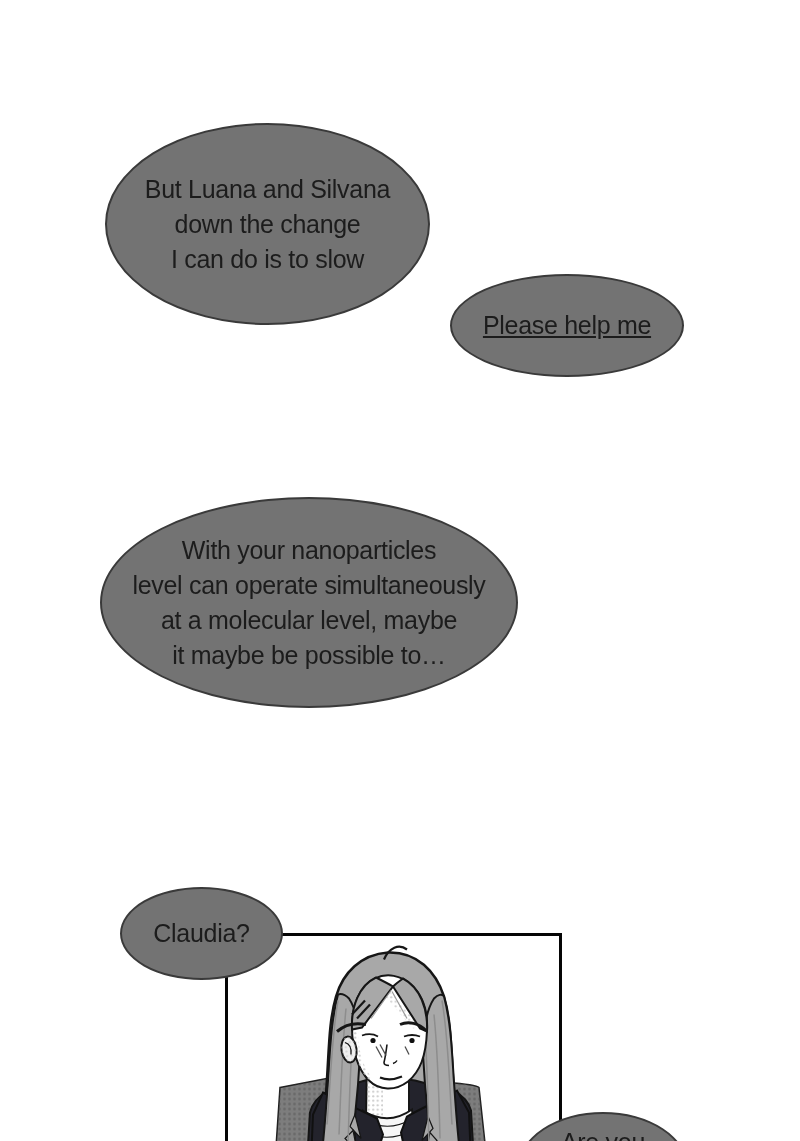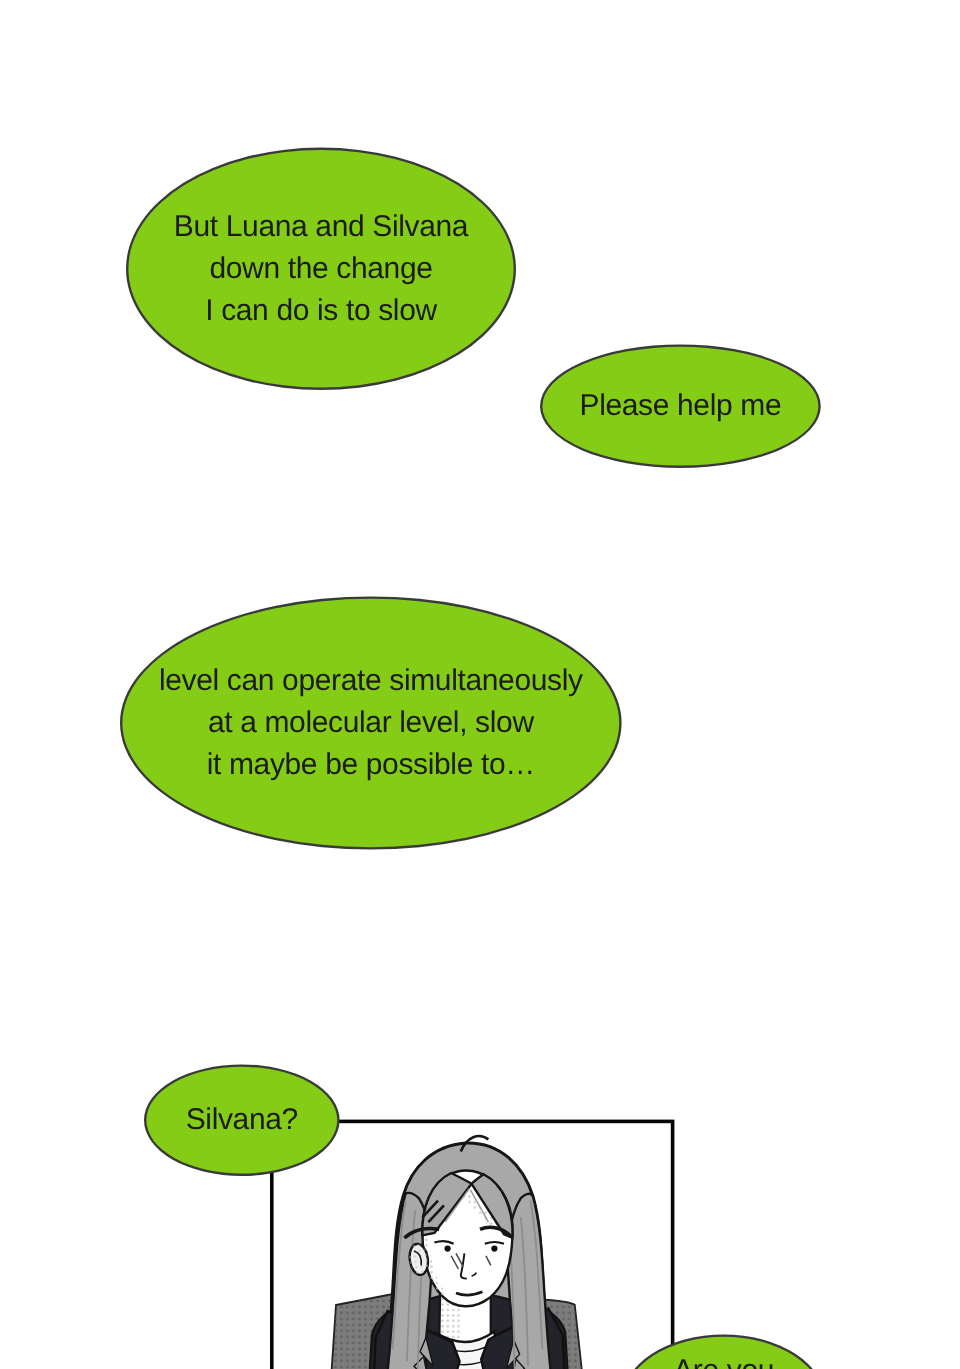--- a/index.html
+++ b/index.html
@@ -9,35 +9,35 @@
     position: relative;
     width: 800px;
     height: 1141px;
     background: #ffffff;
     overflow: hidden;
   }
   .bubble {
     position: absolute;
     border: 2px solid #3a3a3a;
     border-radius: 50%;
-    background: #84cc16;
+    background: #737373;
     display: flex;
     flex-direction: column;
     align-items: center;
     justify-content: center;
     text-align: center;
     color: #1c1c1c;
     font-size: 25px;
     line-height: 35px;
     letter-spacing: -0.3px;
     z-index: 2;
   }
   .bubble .line { display: block; white-space: nowrap; }
   .b1 { left: 105px; top: 123px; width: 325px; height: 202px; }
-  .b2 { left: 450px; top: 287px; width: 234px; height: 103px; }
+  .b2 { left: 450px; top: 274px; width: 234px; height: 103px; text-decoration: underline; }
   .b3 { left: 100px; top: 497px; width: 418px; height: 211px; }
   .b4 { left: 120px; top: 887px; width: 163px; height: 93px; }
   .b5 {
     left: 518px; top: 1112px; width: 170px; height: 112px;
     justify-content: flex-start;
     padding-top: 11px;
   }
   .panel {
     position: absolute;
     left: 225px; top: 933px;
@@ -58,22 +58,23 @@
     <span class="line">But Luana and Silvana</span>
     <span class="line">down the change</span>
     <span class="line">I can do is to slow</span>
   </div>
 
   <div class="bubble b2">
     <span class="line">Please help me</span>
   </div>
 
   <div class="bubble b3">
+    <span class="line">With your nanoparticles</span>
     <span class="line">level can operate simultaneously</span>
-    <span class="line">at a molecular level, slow</span>
+    <span class="line">at a molecular level, maybe</span>
     <span class="line">it maybe be possible to…</span>
   </div>
 
   <div class="panel">
     <svg viewBox="0 0 331 224" xmlns="http://www.w3.org/2000/svg">
       <defs>
         <pattern id="ht" width="4.5" height="4.5" patternUnits="userSpaceOnUse">
           <circle cx="1.2" cy="1.2" r="1.05" fill="#c7c7c7"></circle>
         </pattern>
         <pattern id="htd" width="5" height="5" patternUnits="userSpaceOnUse">
@@ -152,20 +153,20 @@
         <path d="M 165,126 Q 168,125 169,123" stroke-width="1.4"></path>
         <path d="M 148,109 L 154,120" stroke-width="1.3" stroke="#4a4a4a"></path>
         <path d="M 152,107 L 158,118" stroke-width="1.3" stroke="#4a4a4a"></path>
         <path d="M 177,109 L 181,117" stroke-width="1.3" stroke="#4a4a4a"></path>
         <path d="M 152,140 Q 162,144 174,139" stroke-width="2.2"></path>
       </g>
     </svg>
   </div>
 
   <div class="bubble b4">
-    <span class="line">Silvana?</span>
+    <span class="line">Claudia?</span>
   </div>
 
   <div class="bubble b5">
     <span class="line">Are you</span>
   </div>
 
 </div>
 
 </body></html>

